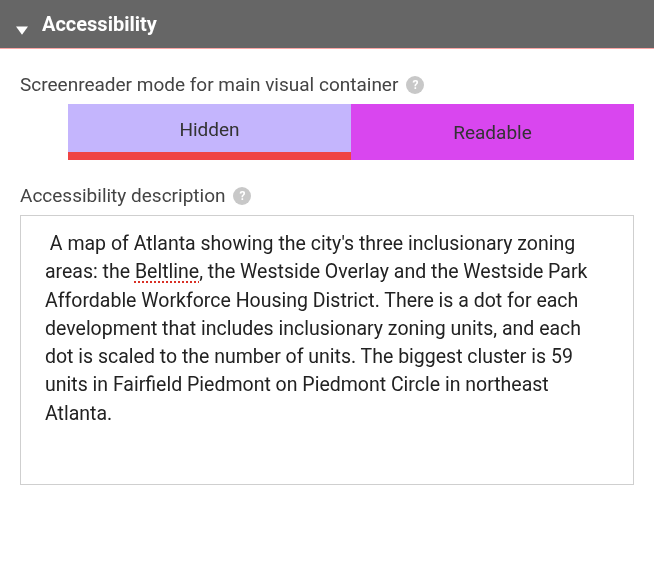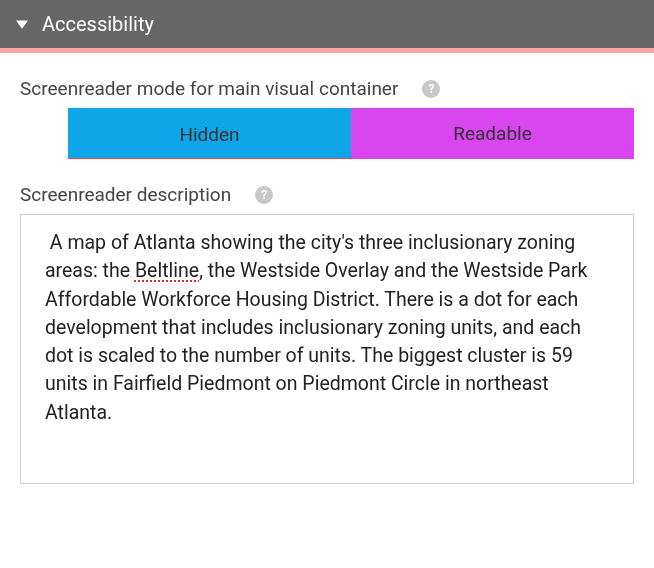--- a/index.html
+++ b/index.html
@@ -7,43 +7,42 @@
     margin: 0; padding: 0;
     font-family: -apple-system, BlinkMacSystemFont, "Segoe UI", Roboto, "Helvetica Neue", Arial, sans-serif;
     background: #ffffff;
     color: #222;
   }
   .wrap { width: 654px; }
   .panel-header {
     background: #666666;
     color: #ffffff;
     display: flex;
-    align-items: center;
+    align-items: flex-end;
     padding: 12px 18px 12px 16px;
-    font-weight: 400;
+    font-weight: 700;
     font-size: 20px;
-    border-bottom: 5px solid #fca5a5;
+    border-bottom: 1px solid #fca5a5;
   }
   .panel-header .tri {
     display: inline-flex;
     align-items: center;
     justify-content: center;
     margin-right: 14px;
   }
   .panel-body {
     padding: 24px 20px 24px 20px;
   }
   .field-label {
     display: flex;
     align-items: center;
     font-size: 19px;
     color: #444;
     margin-bottom: 8px;
     font-weight: 400;
-    gap: 16px;
   }
   .help-icon {
     display: inline-flex;
     width: 18px; height: 18px;
     border-radius: 50%;
     background: #c8c8c8;
     color: #ffffff;
     align-items: center;
     justify-content: center;
     font-size: 12px;
@@ -59,22 +58,22 @@
     text-align: center;
     padding: 14px 0 14px;
     font-size: 19px;
     color: #333;
     background: #d946ef;
     border: none;
     cursor: pointer;
     font-family: inherit;
   }
   .seg-btn.active {
-    background: #0ea5e9;
-    border-bottom: 1px solid #ef4444;
+    background: #c4b5fd;
+    border-bottom: 8px solid #ef4444;
     padding-bottom: 11px;
     margin-left: 48px;
   }
   .section-gap { height: 24px; }
   .spellmark {
     text-decoration-line: underline;
     text-decoration-style: dotted;
     text-decoration-color: #d93025;
     text-decoration-thickness: 2px;
     text-underline-offset: 3px;
@@ -113,21 +112,21 @@
     </div>
 
     <div class="seg-control">
       <button class="seg-btn active">Hidden</button>
       <button class="seg-btn">Readable</button>
     </div>
 
     <div class="section-gap"></div>
 
     <div class="field-label">
-      <span>Screenreader description</span>
+      <span>Accessibility description</span>
       <span class="help-icon">?</span>
     </div>
 
     <div class="desc-box" contenteditable="true" spellcheck="false" style=""><span> A map of Atlanta showing the city's three inclusionary zoning areas: the </span><span class="spellmark">Beltline</span><span>, the Westside Overlay and the Westside Park Affordable Workforce Housing District. There is a dot for each development that includes inclusionary zoning units, and each dot is scaled to the number of units. The biggest cluster is 59 units in Fairfield Piedmont on Piedmont Circle in northeast Atlanta.</span></div>
 
   </div>
 
 </div>
 
 </body></html>

